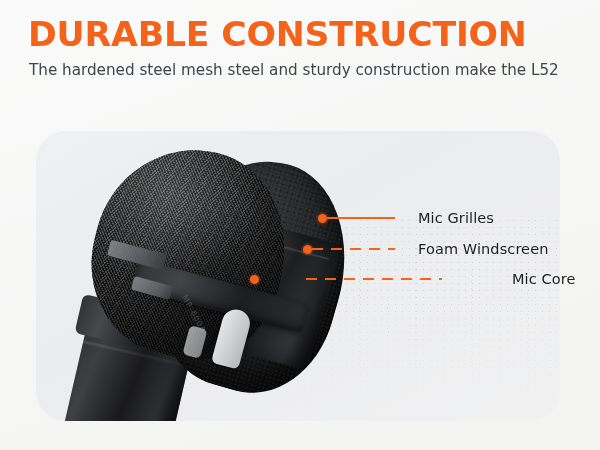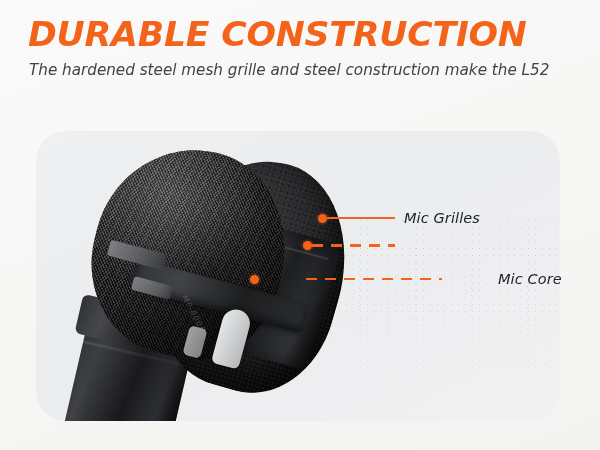--- a/index.html
+++ b/index.html
@@ -5,21 +5,21 @@
   * { margin:0; padding:0; box-sizing:border-box; }
 
   html, body {
     width:600px; height:450px;
     background:#f7f7f6;
     font-family:"Liberation Sans", sans-serif;
     overflow:hidden;
   }
 
   .page { position:relative; width:600px; height:450px;
-          background:linear-gradient(160deg,#fafafa 0%,#f6f6f5 55%,#f3f3f2 100%);font-style:italic; }
+          background:linear-gradient(160deg,#fafafa 0%,#f6f6f5 55%,#f3f3f2 100%); }
 
   
   .headline {
     position:absolute; left:28px; top:14px;
     font-size:34px; font-weight:bold; letter-spacing:-0.2px;
     color:#f4631a; font-family:"DejaVu Sans", sans-serif;
     transform:scaleX(1.02); transform-origin:left center;
   }
   .subcopy {
     position:absolute; left:29px; top:60px; width:540px;
@@ -162,39 +162,39 @@
 
   
   .callouts { position:absolute; left:0; top:0; width:600px; height:450px; pointer-events:none; }
   .callout { position:absolute; display:flex; align-items:center; pointer-events:auto; }
   .dot { width:9px; height:9px; border-radius:50%; background:#f4631a; flex:none;
          box-shadow:0 0 0 2px rgba(244,99,26,.18); }
   .lead { height:2.5px; background:#f4631a; flex:none; }
   .lead.dashed {
     background:repeating-linear-gradient(90deg,#f4631a 0px,#f4631a 11px, transparent 11px, transparent 19px);
   }
-  .clabel { margin-left:9px; font-size:14.5px; color:#1d2023; white-space:nowrap;
+  .clabel { margin-left:23px; font-size:14.5px; color:#1d2023; white-space:nowrap;
             font-family:"DejaVu Sans", sans-serif; letter-spacing:.1px; }
 
   #c1 { left:318px; top:210px; }
   #c1 .lead { width:68px; }
   #c2 { left:303px; top:241px; }
   #c2 .lead { width:83px; }
   #c3 { left:250px; top:271px;gap:47px; }
   #c3 .lead { width:136px; }
 </style>
 </head>
 <body>
 
 <div class="page">
 
   <h1 class="headline">DURABLE CONSTRUCTION</h1>
 
   <p class="subcopy">
-    <span class="ln">The hardened steel mesh grille and steel construction make the L52</span>
+    <span class="ln">The hardened steel mesh steel and sturdy construction make the L52</span>
   </p>
 
   <div class="card">
 
     <div class="halftone">
       <div class="bars"></div>
       <div class="eqcol" style="left:6px;  height:96px;"></div>
       <div class="eqcol" style="left:27px; height:140px;"></div>
       <div class="eqcol" style="left:48px; height:112px;"></div>
       <div class="eqcol" style="left:76px; height:164px;"></div>
@@ -230,20 +230,21 @@
 
     <div class="callout" id="c1">
       <span class="dot"></span>
       <span class="lead"></span>
       <span class="clabel">Mic Grilles</span>
     </div>
 
     <div class="callout" id="c2">
       <span class="dot"></span>
       <span class="lead dashed"></span>
+      <span class="clabel">Foam Windscreen</span>
     </div>
 
     <div class="callout" id="c3">
       <span class="dot"></span>
       <span class="lead dashed"></span>
       <span class="clabel">Mic Core</span>
     </div>
 
   </div>
 

